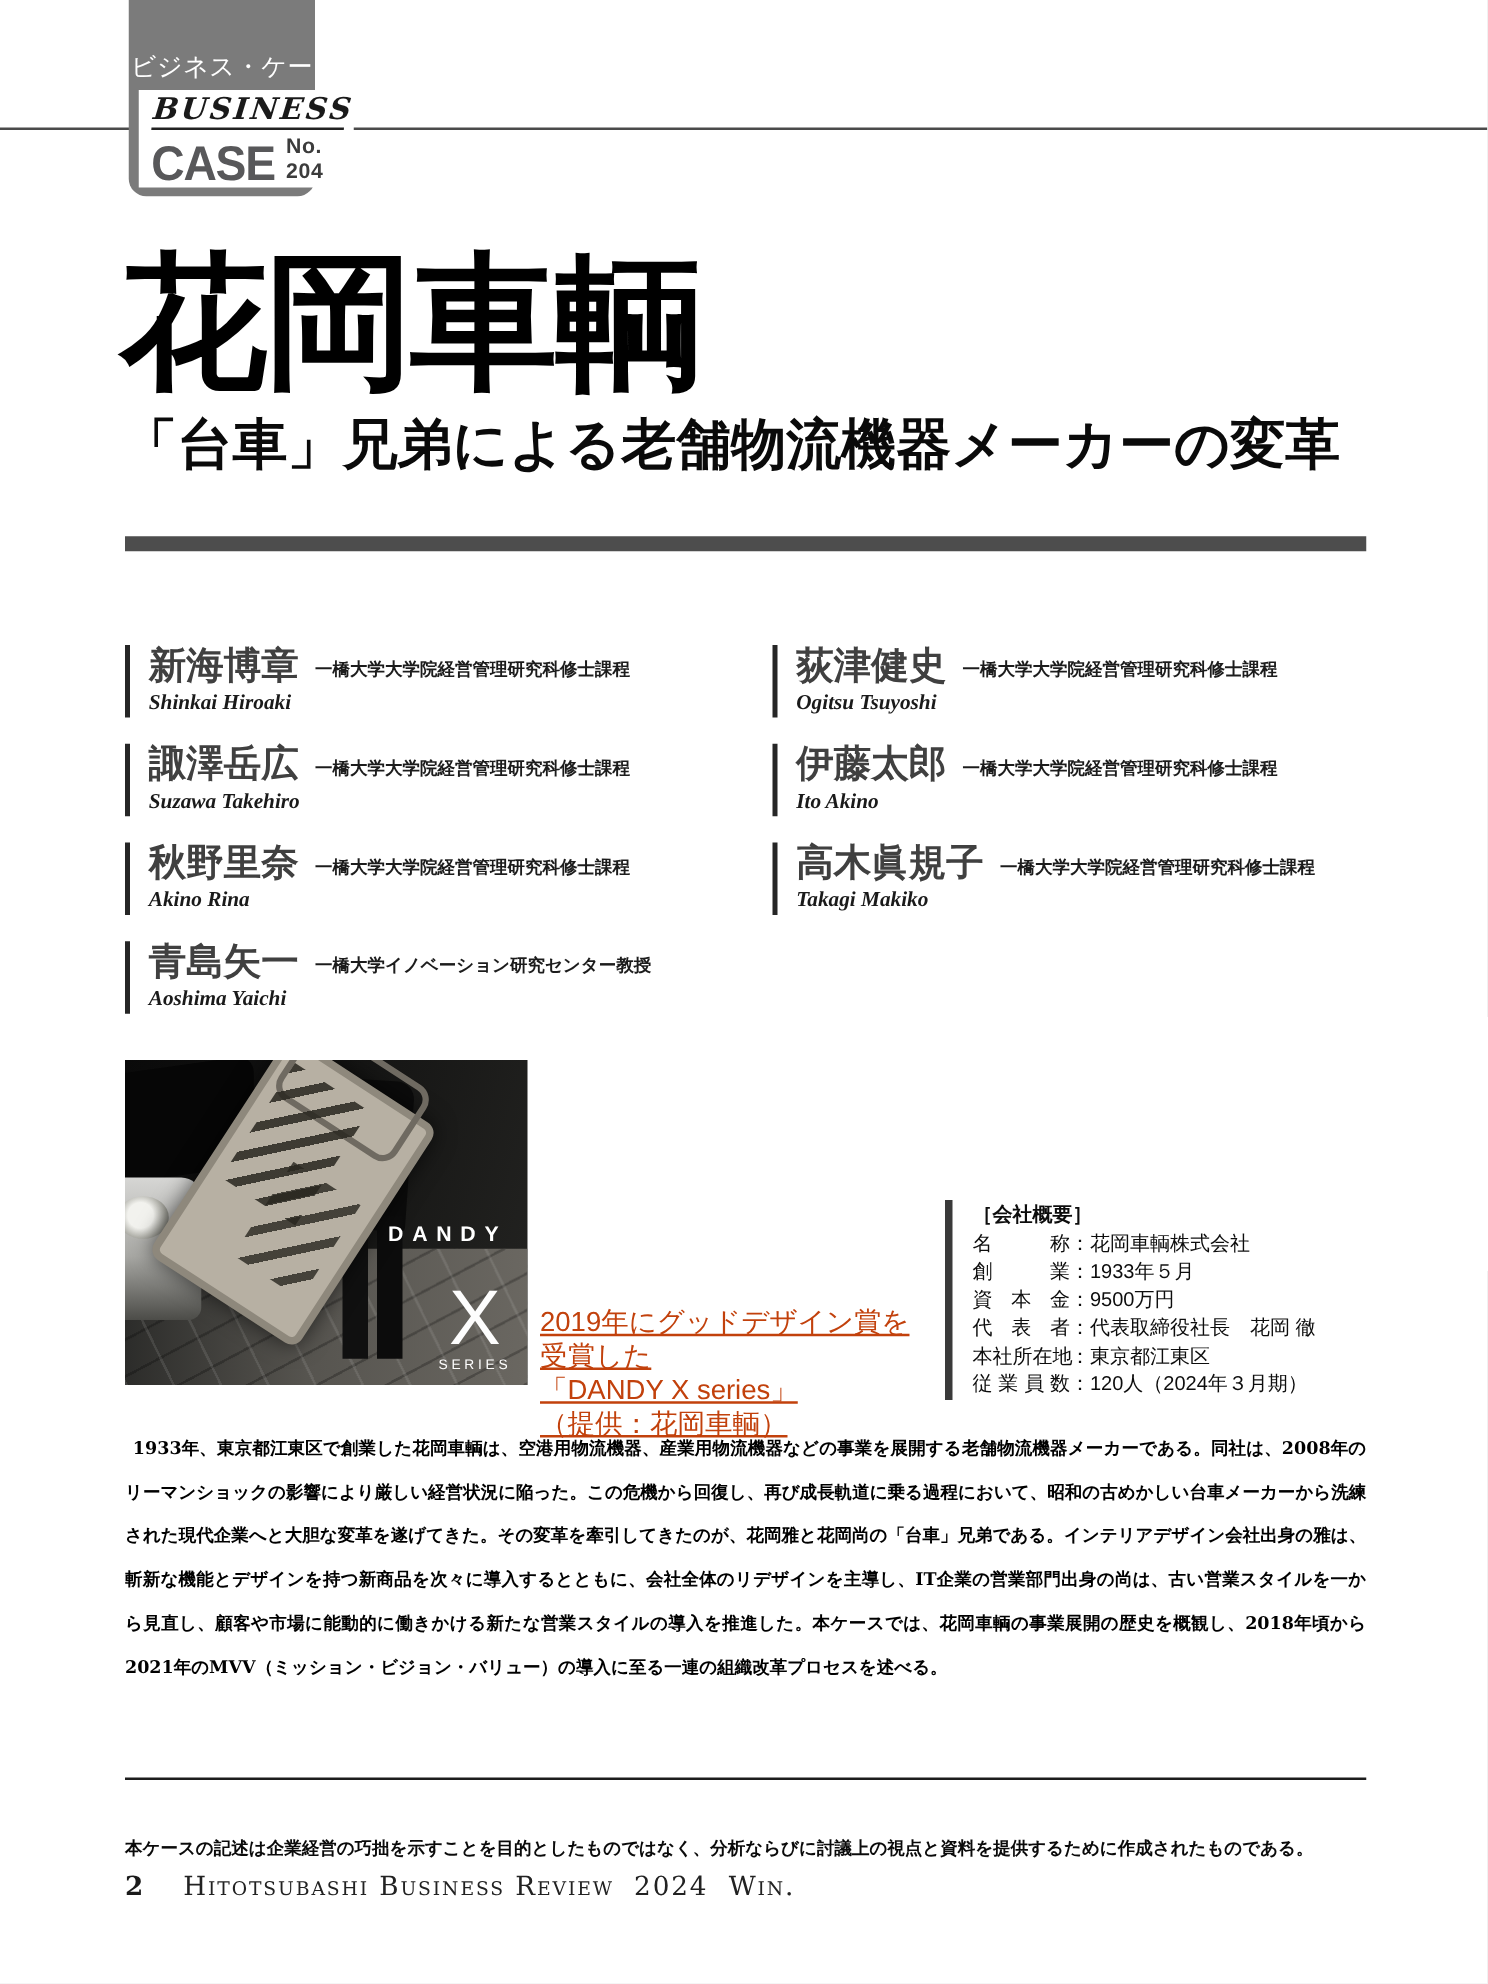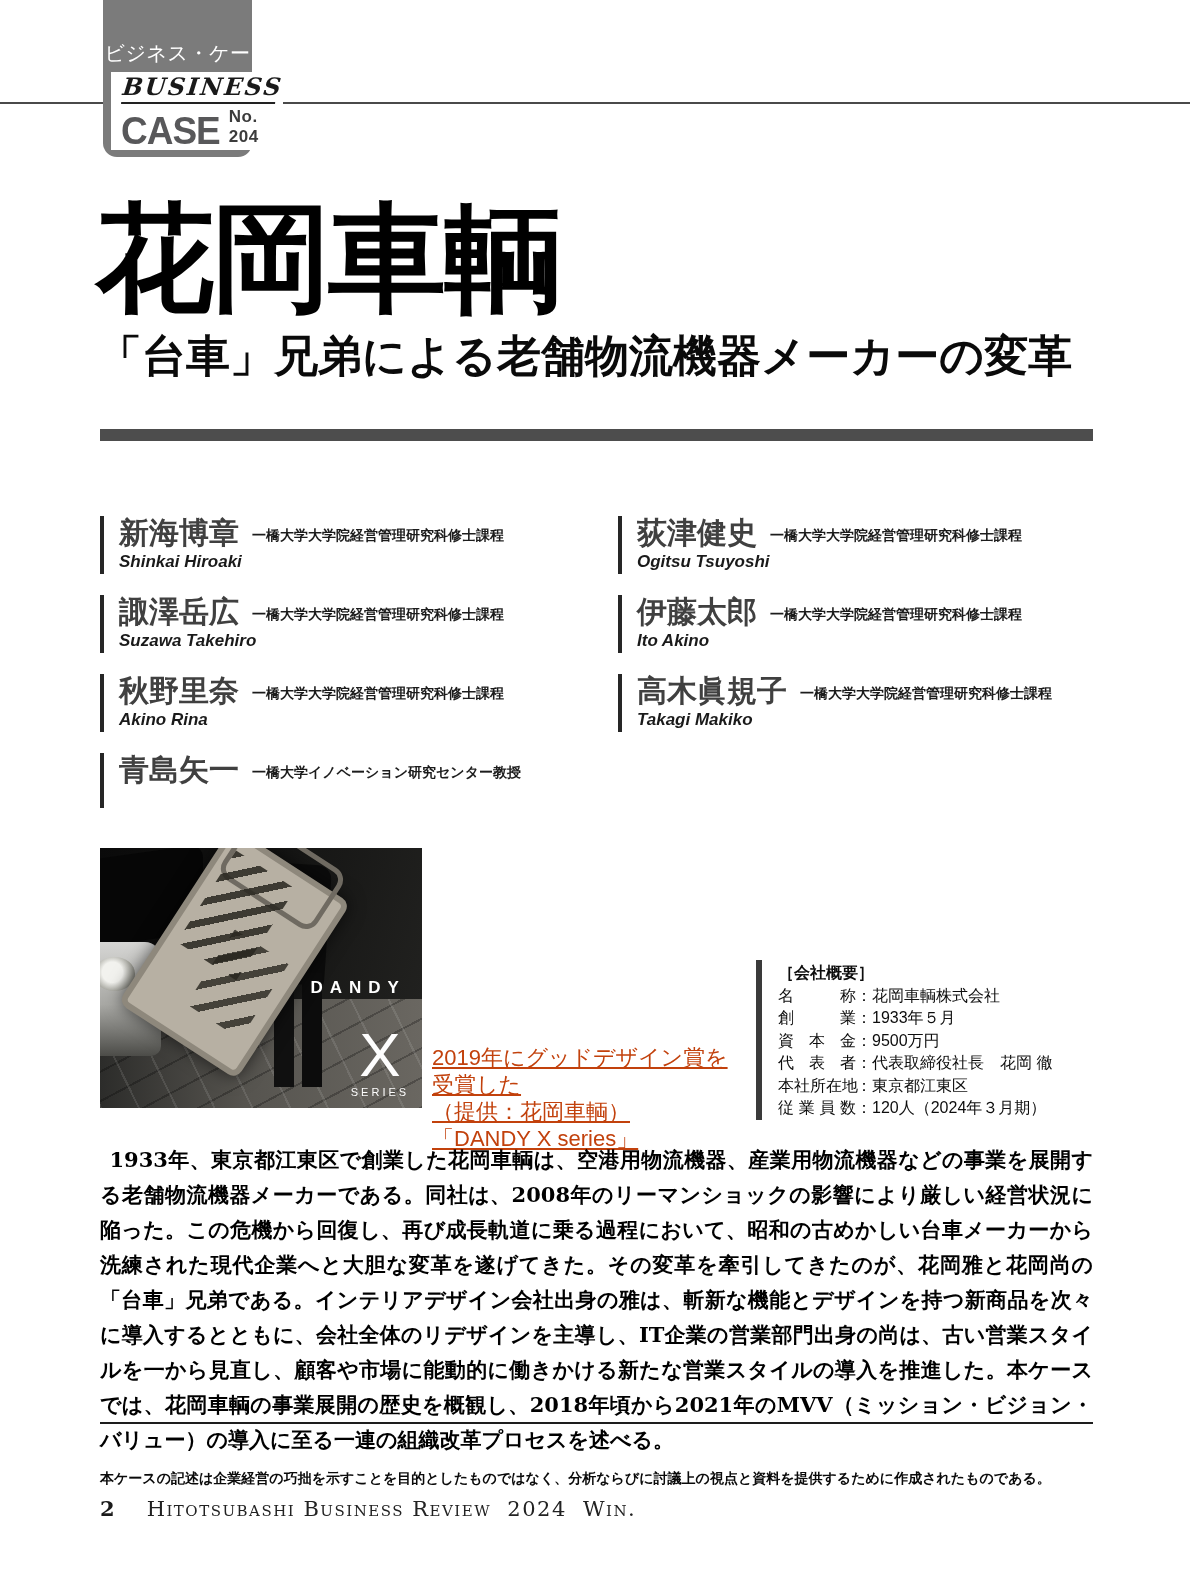--- a/index.html
+++ b/index.html
@@ -53,21 +53,21 @@
   .author{
     position:absolute;
     border-left:4px solid #262626;
     padding:1px 0 2px 15px;
     min-height:52px;
   }
   .author-top{display:flex;align-items:center;}
   .author-name{font-size:30px;line-height:32px;font-weight:900;color:#404040;letter-spacing:0;}
   .author-affil{font-size:14px;font-weight:600;color:#1c1c1c;margin-left:13px;padding-top:5px;}
   .author-roman{
-    font-family:Liberation Sans, sans-serif;font-style:italic;font-weight:600;
+    font-family:Liberation Serif, serif;font-style:italic;font-weight:600;
     font-size:17px;color:#1a1a1a;margin-top:3px;
   }
   
   .photo{
     position:absolute;left:100px;top:848px;width:322px;height:260px;
     background:linear-gradient(105deg,#0a0a0a 0%,#141413 45%,#232321 100%);
     overflow:hidden;
   }
   .photo .ground{
     position:absolute;left:0;bottom:0;width:100%;height:42%;
@@ -146,21 +146,21 @@
   .company-heading{font-weight:700;}
   .company-row{white-space:nowrap;}
   .company-label{
     display:inline-block;width:78px;
     text-align:justify;text-align-last:justify;
   }
   
   .lead{
     position:absolute;left:100px;top:1142px;width:993px;
     font-family:"DejaVu Serif","Liberation Serif",serif;
-    font-size:21px;line-height:35px;font-weight:600;color:#000;
+    font-size:14px;line-height:35px;font-weight:600;color:#000;
     text-align:justify;text-indent:.45em;
   }
   
   .footnote-rule{position:absolute;left:100px;top:1422px;width:993px;height:2px;background:#1d1d1d;}
   .footnote{
     position:absolute;left:100px;top:1468px;width:993px;
     font-size:14px;line-height:20px;font-weight:600;color:#0a0a0a;
   }
   
   .footer{position:absolute;left:100px;top:1496px;display:flex;align-items:baseline;}
@@ -213,20 +213,21 @@
       <span class="author-name">秋野里奈</span>
       <span class="author-affil">一橋大学大学院経営管理研究科修士課程</span>
     </div>
     <div class="author-roman">Akino Rina</div>
   </div>
   <div class="author" style="left:100px;top:753px;">
     <div class="author-top">
       <span class="author-name">青島矢一</span>
       <span class="author-affil">一橋大学イノベーション研究センター教授</span>
     </div>
+    <div class="author-roman">Aoshima Yaichi</div>
   </div>
 
   <div class="author" style="left:618px;top:516px;">
     <div class="author-top">
       <span class="author-name">荻津健史</span>
       <span class="author-affil">一橋大学大学院経営管理研究科修士課程</span>
     </div>
     <div class="author-roman">Ogitsu Tsuyoshi</div>
   </div>
   <div class="author" style="left:618px;top:595px;">
@@ -259,22 +260,22 @@
     </div>
     <div class="brand">DANDY</div>
     <div class="series">
       <div class="x">X</div>
       <div class="label">SERIES</div>
     </div>
   </div>
 
   <div class="caption">
     <div>2019年にグッドデザイン賞を受賞した</div>
+    <div>「DANDY X series」</div>
     <div>（提供：花岡車輌）</div>
-    <div>「DANDY X series」</div>
   </div>
 
   <div class="company">
     <div class="company-bar"></div>
     <div class="company-body">
       <div class="company-heading">［会社概要］</div>
       <div class="company-row">
         <span class="company-label">名称</span>：<span>花岡車輌株式会社</span>
       </div>
       <div class="company-row">

